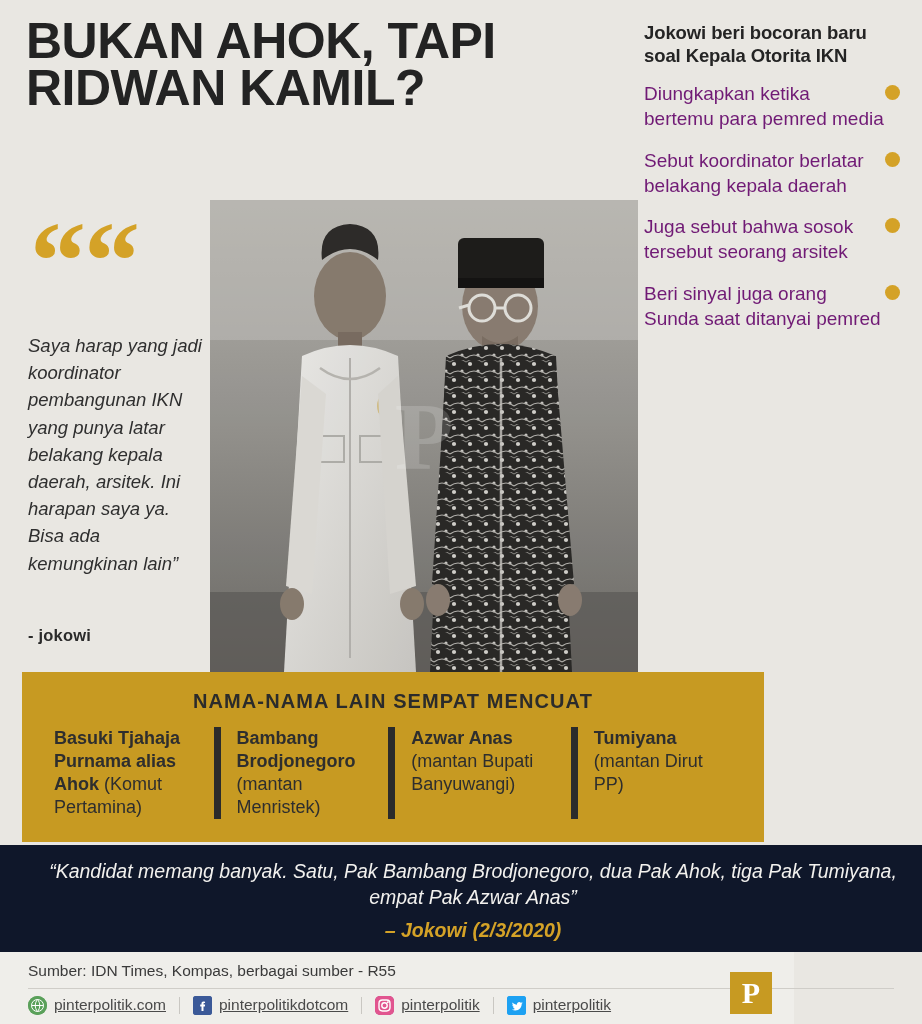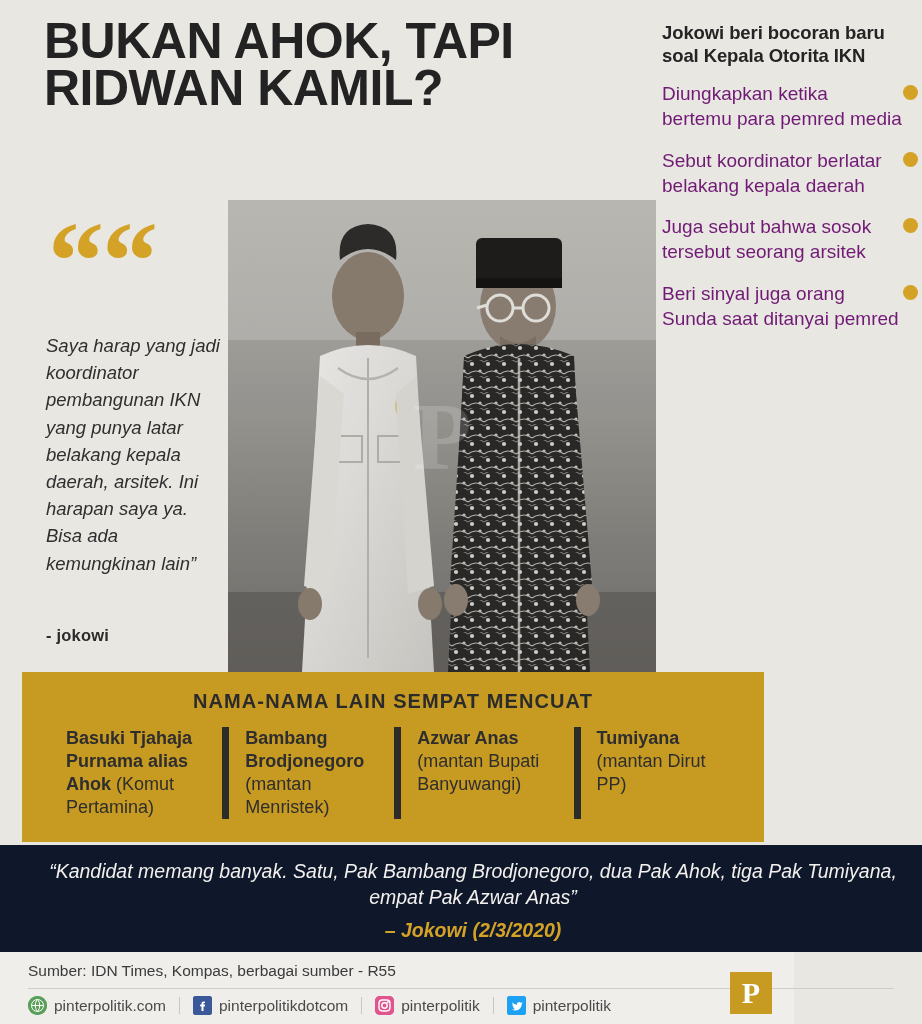--- a/index.html
+++ b/index.html
@@ -12,21 +12,21 @@
   #page {
     position: relative;
     width: 922px; height: 1024px;
     background: #e9e7e2;
   }
 
   
   .top {
     position: absolute;
     left: 0; top: 0;
-    width: 902px; height: 672px; margin-left: 18px;
+    width: 902px; height: 672px;
   }
 
   .headline {
     position: absolute;
     left: 26px; top: 18px;
     width: 640px;
     font-size: 50px;
     line-height: 0.94;
     font-weight: 800;
     letter-spacing: -0.5px;
@@ -126,21 +126,21 @@
     font-size: 20px;
     font-weight: 800;
     letter-spacing: 1.1px;
     color: #2b2b2b;
     padding-top: 18px;
     text-transform: uppercase;
   }
   .names-row {
     display: flex;
     margin-top: 14px;
-    padding: 0 32px 0 44px;
+    padding: 0 32px 0 32px;
   }
   .name-cell {
     position: relative;
     padding-right: 14px;
     font-size: 18px;
     line-height: 1.28;
     color: #2e2e2e;
   }
   .name-cell .nm { font-weight: 800; }
   .name-cell .nm-sub { font-weight: 400; }
@@ -202,24 +202,25 @@
   }
   .social-row {
     position: absolute;
     left: 28px; top: 44px;
     display: flex;
     align-items: center;
     gap: 0px;
   }
   .social {
     display: flex;
-    align-items: flex-end;
+    align-items: flex-start;
     gap: 7px;
     font-size: 15.5px;
     color: #4a4a4a;
+    text-decoration: underline;
   }
   .social + .sep {
     width: 1px; height: 17px;
     background: #c9c7c2;
     margin: 0 13px;
   }
   .sicon {
     width: 19px; height: 19px;
     border-radius: 50%;
     display: inline-block;

